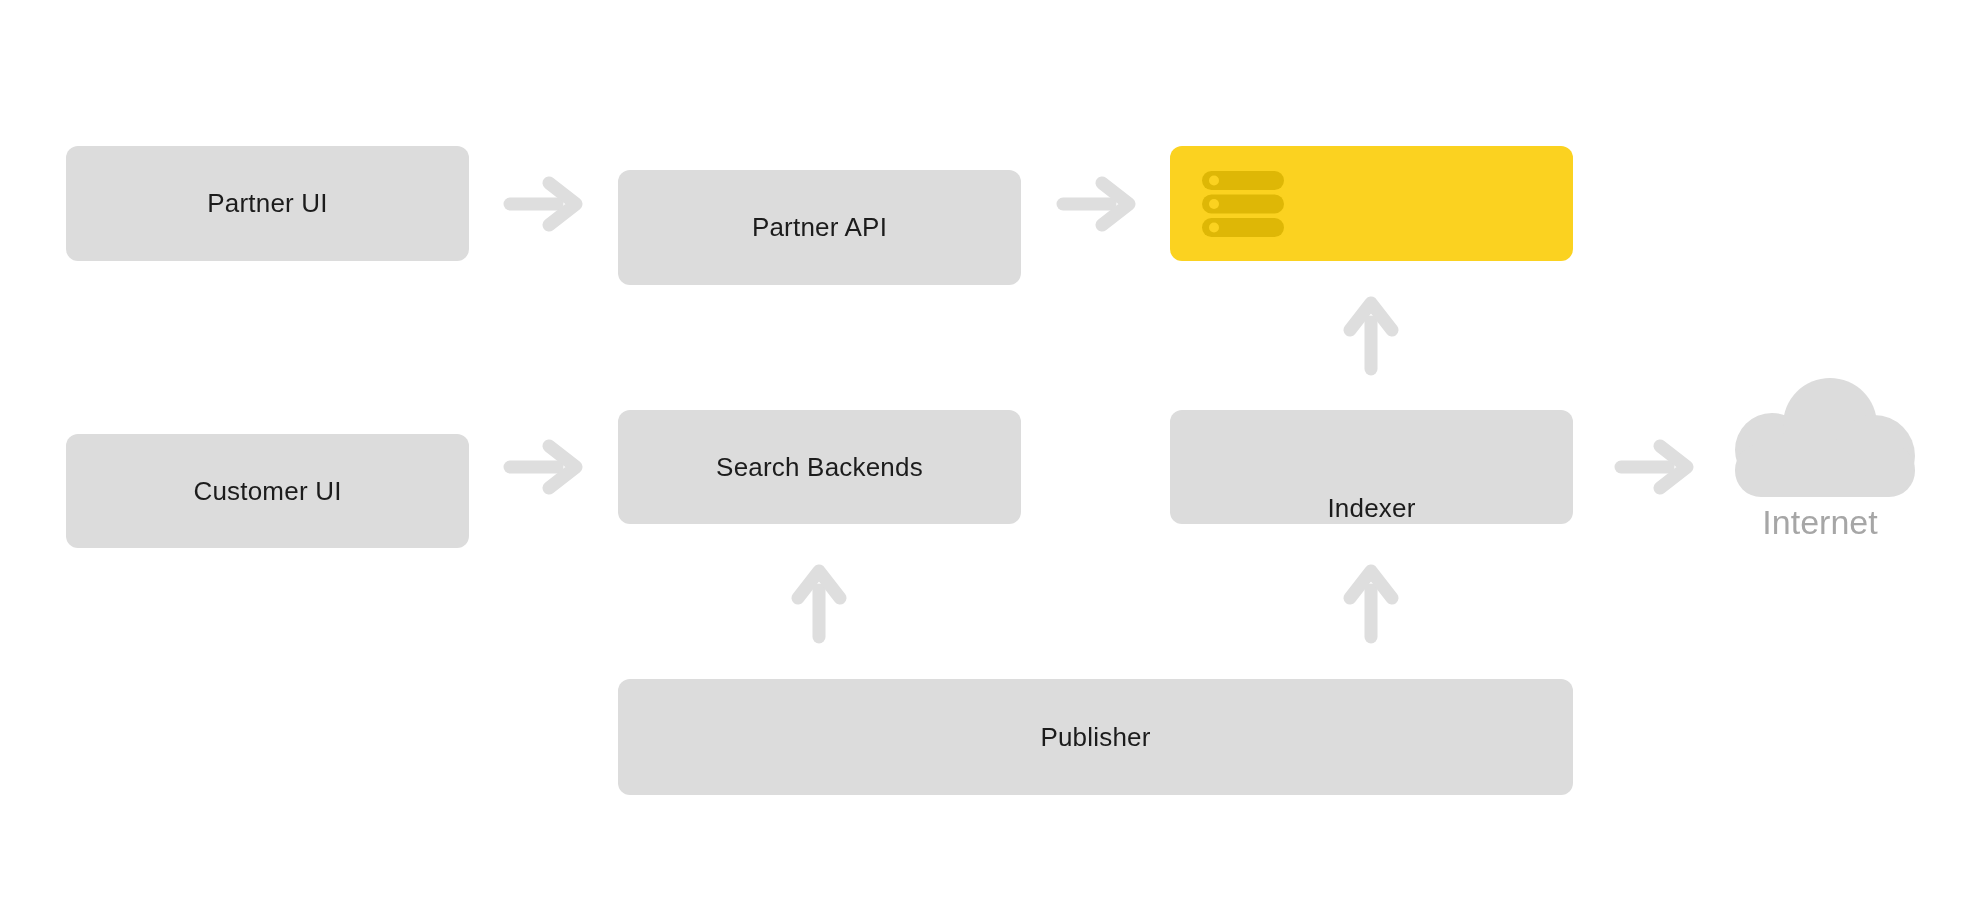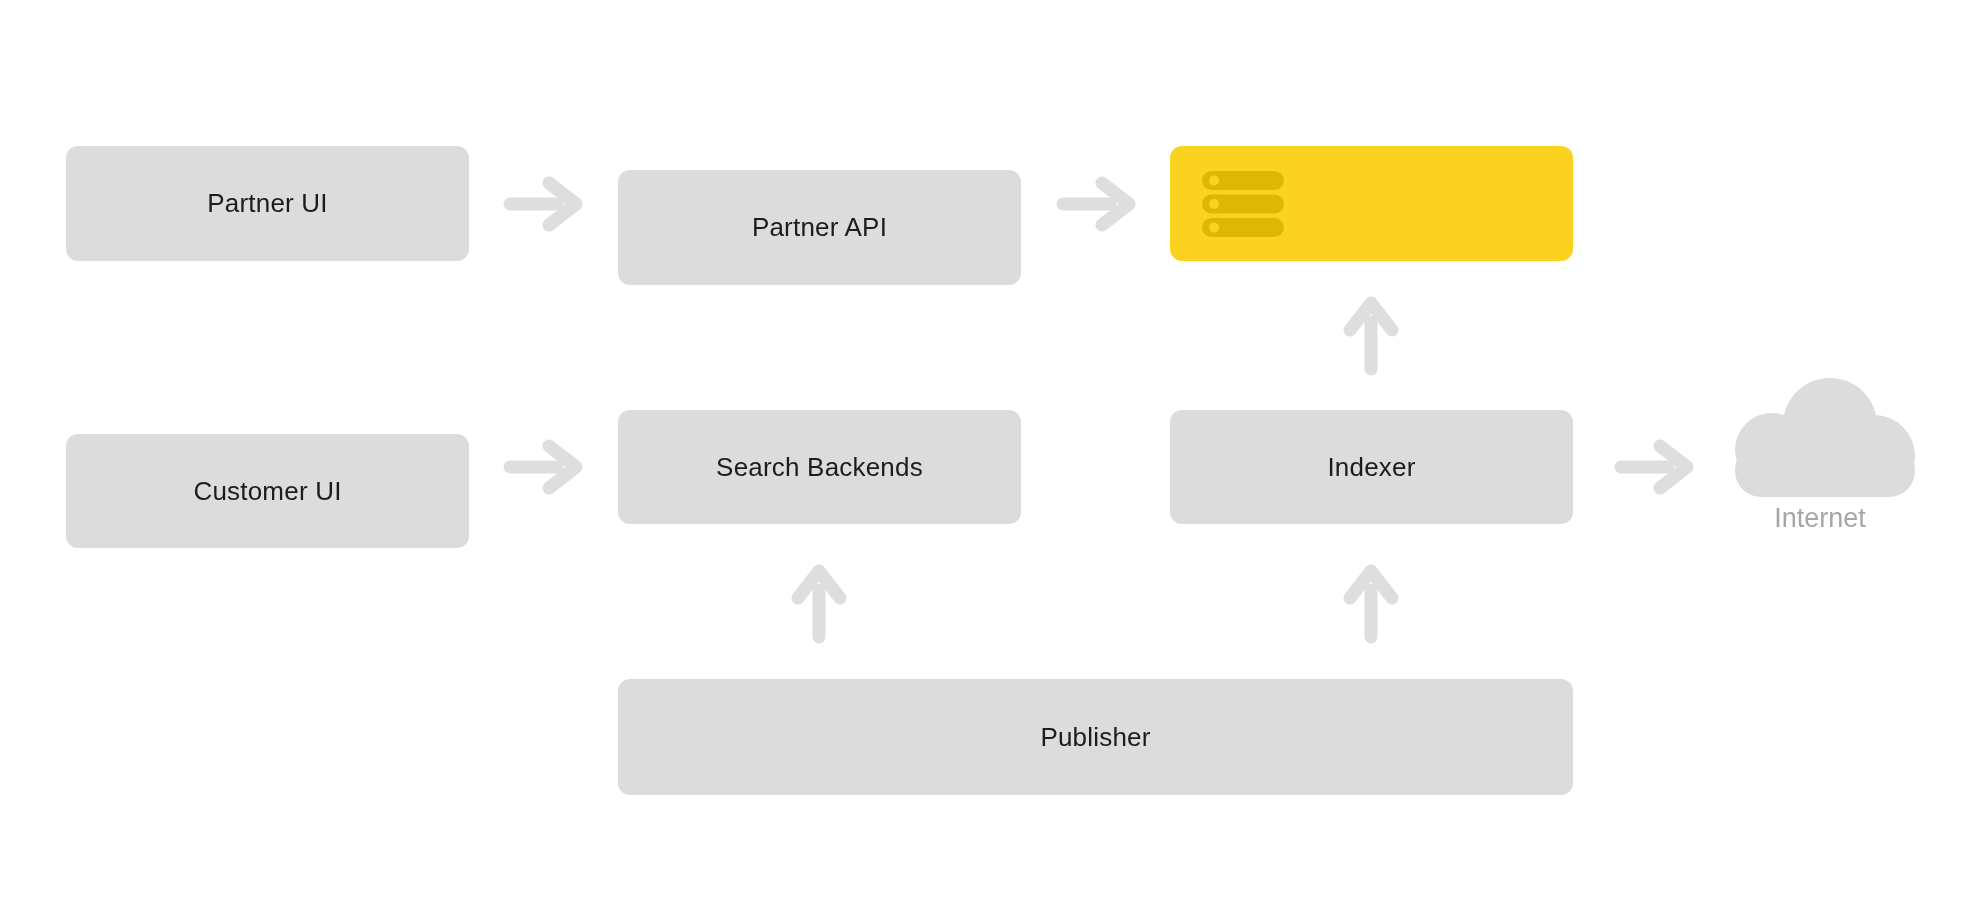--- a/index.html
+++ b/index.html
@@ -35,21 +35,21 @@
     font-size: 26px;
     color: var(--text);
     letter-spacing: 0.2px;
   }
   .n-partner-ui      { left: 66px;   top: 146px; width: 403px; height: 115px; }
   .n-partner-api     { left: 618px;  top: 146px; width: 403px; height: 115px; margin-top: 24px; }
   .n-database        { left: 1170px; top: 146px; width: 403px; height: 115px;
                        background: var(--highlight-bg); }
   .n-customer-ui     { left: 66px;   top: 410px; width: 403px; height: 114px; margin-top: 24px; }
   .n-search-backends { left: 618px;  top: 410px; width: 403px; height: 114px; }
-  .n-indexer         { left: 1170px; top: 410px; width: 403px; height: 114px; }
+  .n-indexer         { left: 1170px; top: 410px; width: 403px; height: 114px; align-items: flex-end; }
   .n-publisher       { left: 618px;  top: 679px; width: 955px; height: 116px; }
 
   .db-icon {
     position: absolute;
     left: 32px;
     top: 25px;
     width: 82px;
     height: 66px;
   }
   .n-database .label { padding-left: 72px; }
@@ -82,21 +82,21 @@
     height: 122px;
     color: var(--node-bg);
   }
   .cloud svg { display: block; fill: currentColor; }
   .internet-label {
     position: absolute;
     left: 1722px;
     top: 503px;
     width: 196px;
     text-align: center;
-    font-size: 27px;
+    font-size: 34px;
     color: var(--muted-text);
   }
 </style>
 </head>
 <body>
 
 <div class="canvas">
 
   <div class="node n-partner-ui">
     <span class="label">Partner UI</span>

